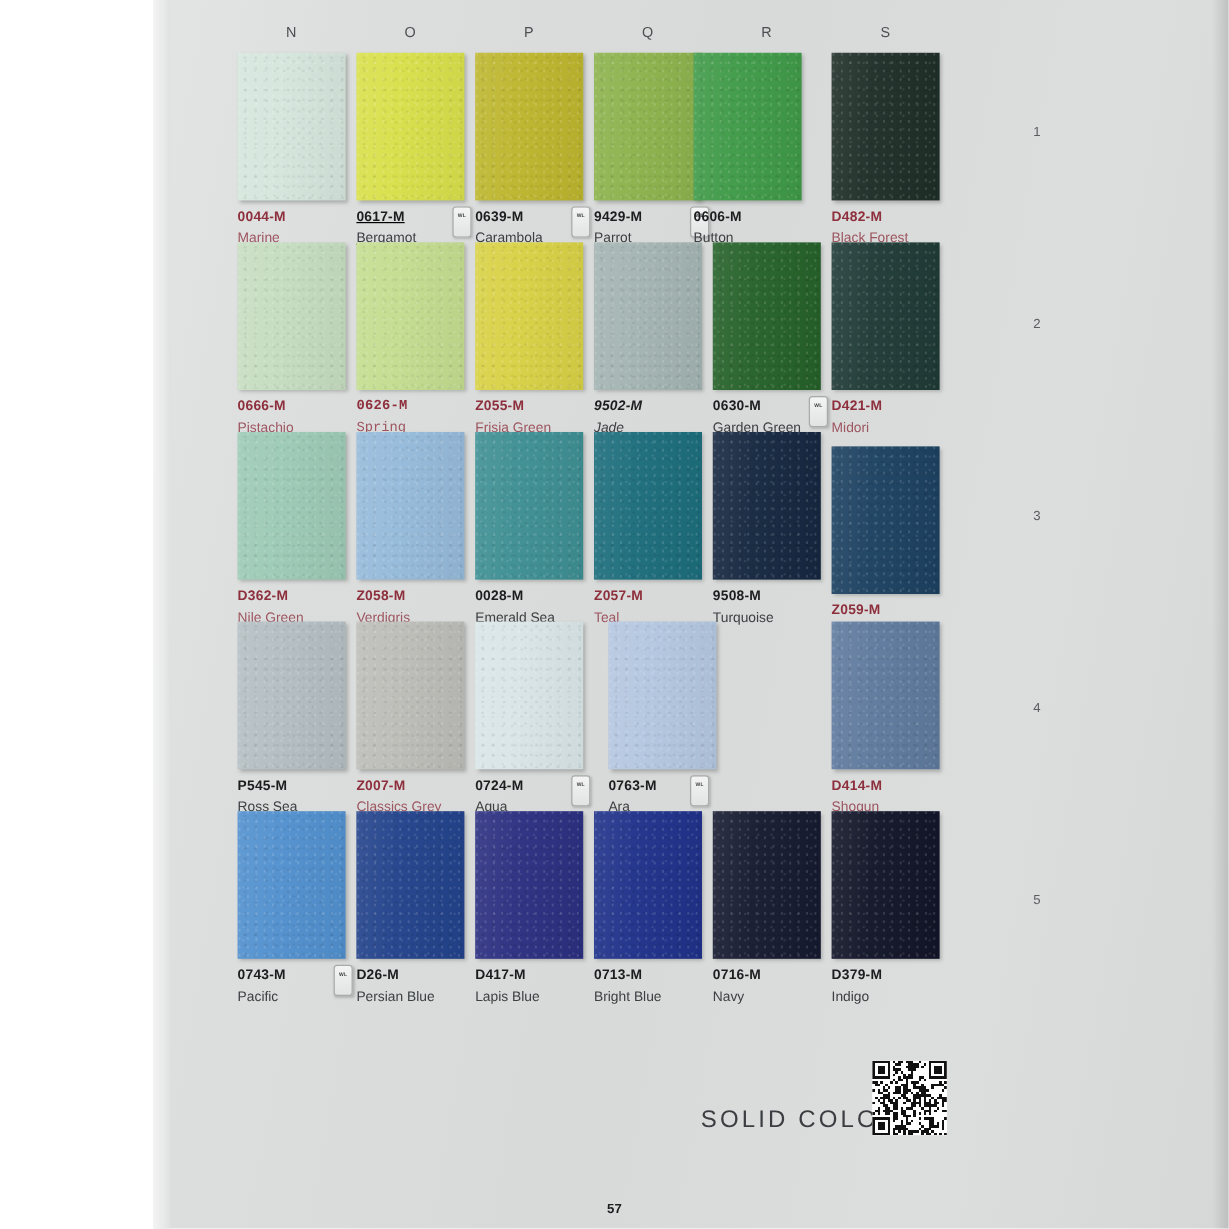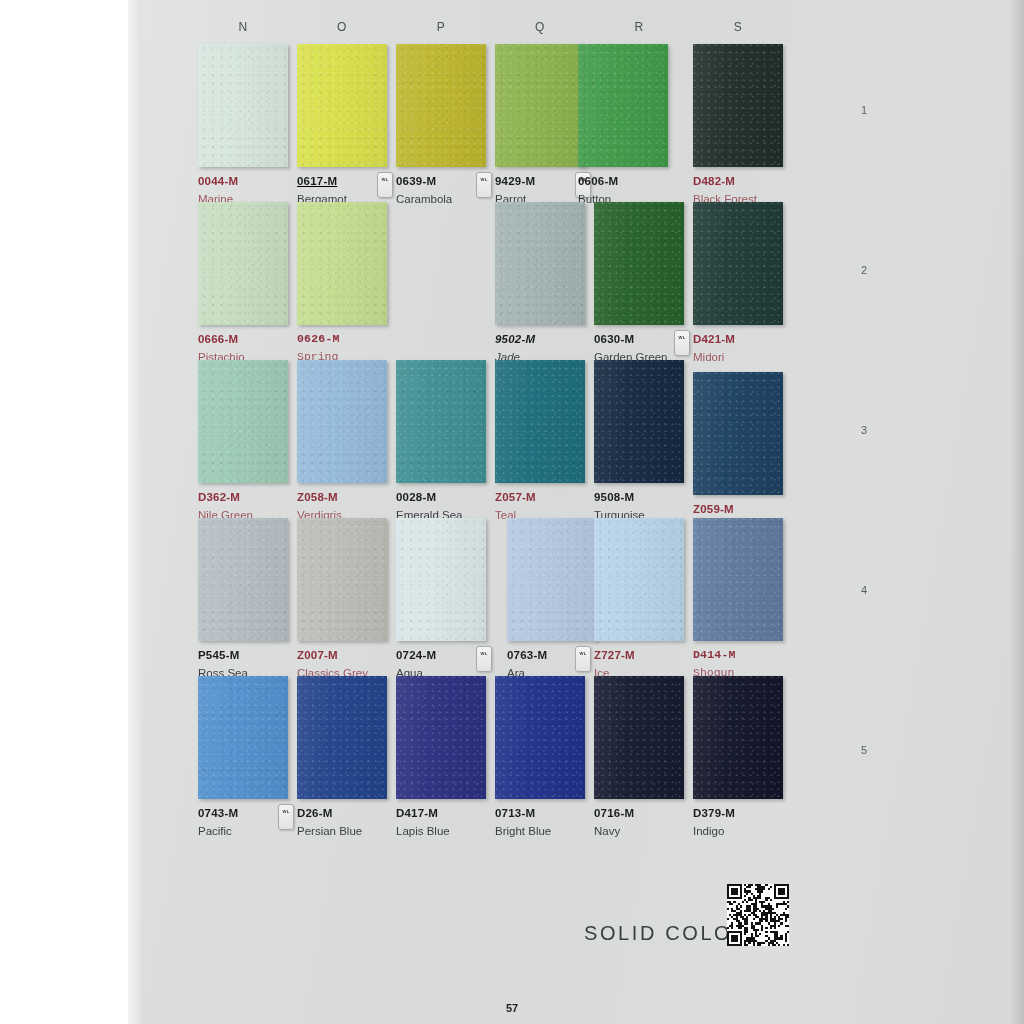--- a/index.html
+++ b/index.html
@@ -258,20 +258,27 @@
             <div class="code red">0666-M</div>
             <div class="name red">Pistachio</div>
           </div>
           <div class="cell" style="left: 99px; font-family: Liberation Mono, monospace;">
             <div class="swatch" style="background: rgb(195, 221, 143);">
               <div class="sheen"></div>
             </div>
             <div class="code red">0626-M</div>
             <div class="name red">Spring</div>
           </div>
+          <div class="cell" style="left: 198px;">
+            <div class="swatch" style="background: rgb(216, 209, 69);">
+              <div class="sheen"></div>
+            </div>
+            <div class="code red">Z055-M</div>
+            <div class="name red">Frisia Green</div>
+          </div>
           <div class="cell" style="left: 297px; font-style: italic;">
             <div class="swatch" style="background: rgb(163, 180, 178);">
               <div class="sheen"></div>
             </div>
             <div class="code black">9502-M</div>
             <div class="name black">Jade</div>
           </div>
           <div class="cell" style="left: 396px;">
             <div class="swatch" style="background: rgb(37, 97, 41);">
               <div class="sheen"></div>
@@ -362,28 +369,21 @@
           <div class="cell" style="left: 297px; padding-left: 12px;">
             <div class="swatch" style="background: rgb(180, 198, 224);">
               <div class="sheen"></div>
             </div>
             <div class="code black">0763-M</div>
             <div class="name black">Ara</div>
             <div class="wl-badge" style="left: 80px; top: 128px;">
               <span>WL</span>
             </div>
           </div>
-          <div class="cell" style="left: 396px;">
-            <div class="swatch" style="background: rgb(182, 210, 232);">
-              <div class="sheen"></div>
-            </div>
-            <div class="code red">Z727-M</div>
-            <div class="name red">Ice</div>
-          </div>
-          <div class="cell" style="left: 495px; font-family: Liberation Mono, monospace;">
+          <div class="cell" style="left: 495px;">
             <div class="swatch" style="background: rgb(95, 122, 158);">
               <div class="sheen"></div>
             </div>
             <div class="code red">D414-M</div>
             <div class="name red">Shogun</div>
           </div>
         </div>
         <div class="row">
           <div class="cell" style="left: 0px;">
             <div class="swatch" style="background: rgb(81, 144, 206);">

